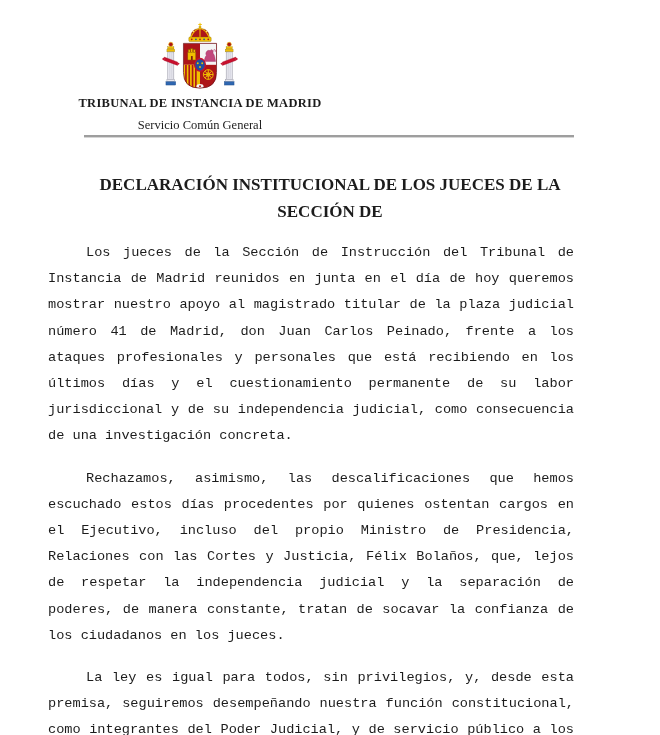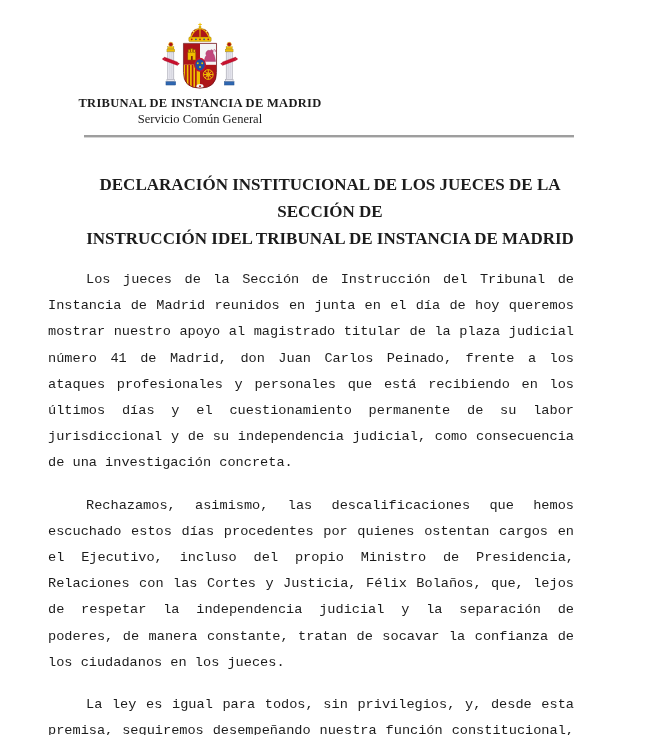--- a/index.html
+++ b/index.html
@@ -3,21 +3,21 @@
 <meta charset="utf-8">
 <style>
   html,body{margin:0;padding:0;background:#ffffff;}
   .page{
     position:relative;width:660px;height:735px;background:#ffffff;
     font-family:"Liberation Serif","DejaVu Serif",serif;color:#1c1c1c;overflow:hidden;border-radius:15px;
   }
   .letterhead{position:absolute;left:40px;top:22px;width:320px;text-align:center;}
   .crest{width:78px;height:72px;margin:0 auto 2px auto;}
   .org-name{font-weight:bold;font-size:12.5px;letter-spacing:.3px;line-height:14px;margin-top:2px;}
-  .org-sub{font-size:12.5px;line-height:15px;margin-top:2px;}
+  .org-sub{font-size:12.5px;line-height:15px;margin-top:8px;}
   .rule{position:absolute;left:84px;top:135px;width:490px;height:2px;background:#9e9e9e;border-bottom:1px solid #d6d6d6;}
   .doc{position:absolute;left:48px;top:171px;width:526px;}
   .title{margin:0 0 15px 0;padding-left:38px;font-size:17px;font-weight:bold;text-align:center;line-height:27px;}
   .tline{display:block;}
   .para{margin:0 0 16px 0;font-size:13.6px;line-height:26.2px;text-align:justify;text-indent:38px;font-family:Liberation Mono, monospace;}
   .para:last-of-type{margin-bottom:0;}
   .dateline{margin:27px 0 0 0;padding-left:38px;font-size:15px;line-height:26px;text-align:left;}
 </style>
 </head>
 <body>
@@ -123,21 +123,20 @@
     </div>
     <div class="org-name">TRIBUNAL DE INSTANCIA DE MADRID</div>
     <div class="org-sub">Servicio Común General</div>
   </header>
 
   <div class="rule"></div>
 
   <main class="doc">
     <h1 class="title">
       <span class="tline">DECLARACIÓN INSTITUCIONAL DE LOS JUECES DE LA SECCIÓN DE</span>
-      <span class="tline">INSTRUCCIÓN IDEL TRIBUNAL DE INSTANCIA DE MADRID</span>
     </h1>
     <p class="para">Los jueces de la Sección de Instrucción del Tribunal de Instancia de Madrid reunidos en junta en el día de hoy queremos mostrar nuestro apoyo al magistrado titular de la plaza judicial número 41 de Madrid, don Juan Carlos Peinado, frente a los ataques profesionales y personales que está recibiendo en los últimos días y el cuestionamiento permanente de su labor jurisdiccional y de su independencia judicial, como consecuencia de una investigación concreta.</p>
     <p class="para">Rechazamos, asimismo, las descalificaciones que hemos escuchado estos días procedentes por quienes ostentan cargos en el Ejecutivo, incluso del propio Ministro de Presidencia, Relaciones con las Cortes y Justicia, Félix Bolaños, que, lejos de respetar la independencia judicial y la separación de poderes, de manera constante, tratan de socavar la confianza de los ciudadanos en los jueces.</p>
     <p class="para">La ley es igual para todos, sin privilegios, y, desde esta premisa, seguiremos desempeñando nuestra función constitucional, como integrantes del Poder Judicial, y de servicio público a los ciudadanos.</p>
     <p class="dateline">En Madrid, a 16 de abril de 2026.</p>
   </main>
 
 </div>
 
 </body></html>

